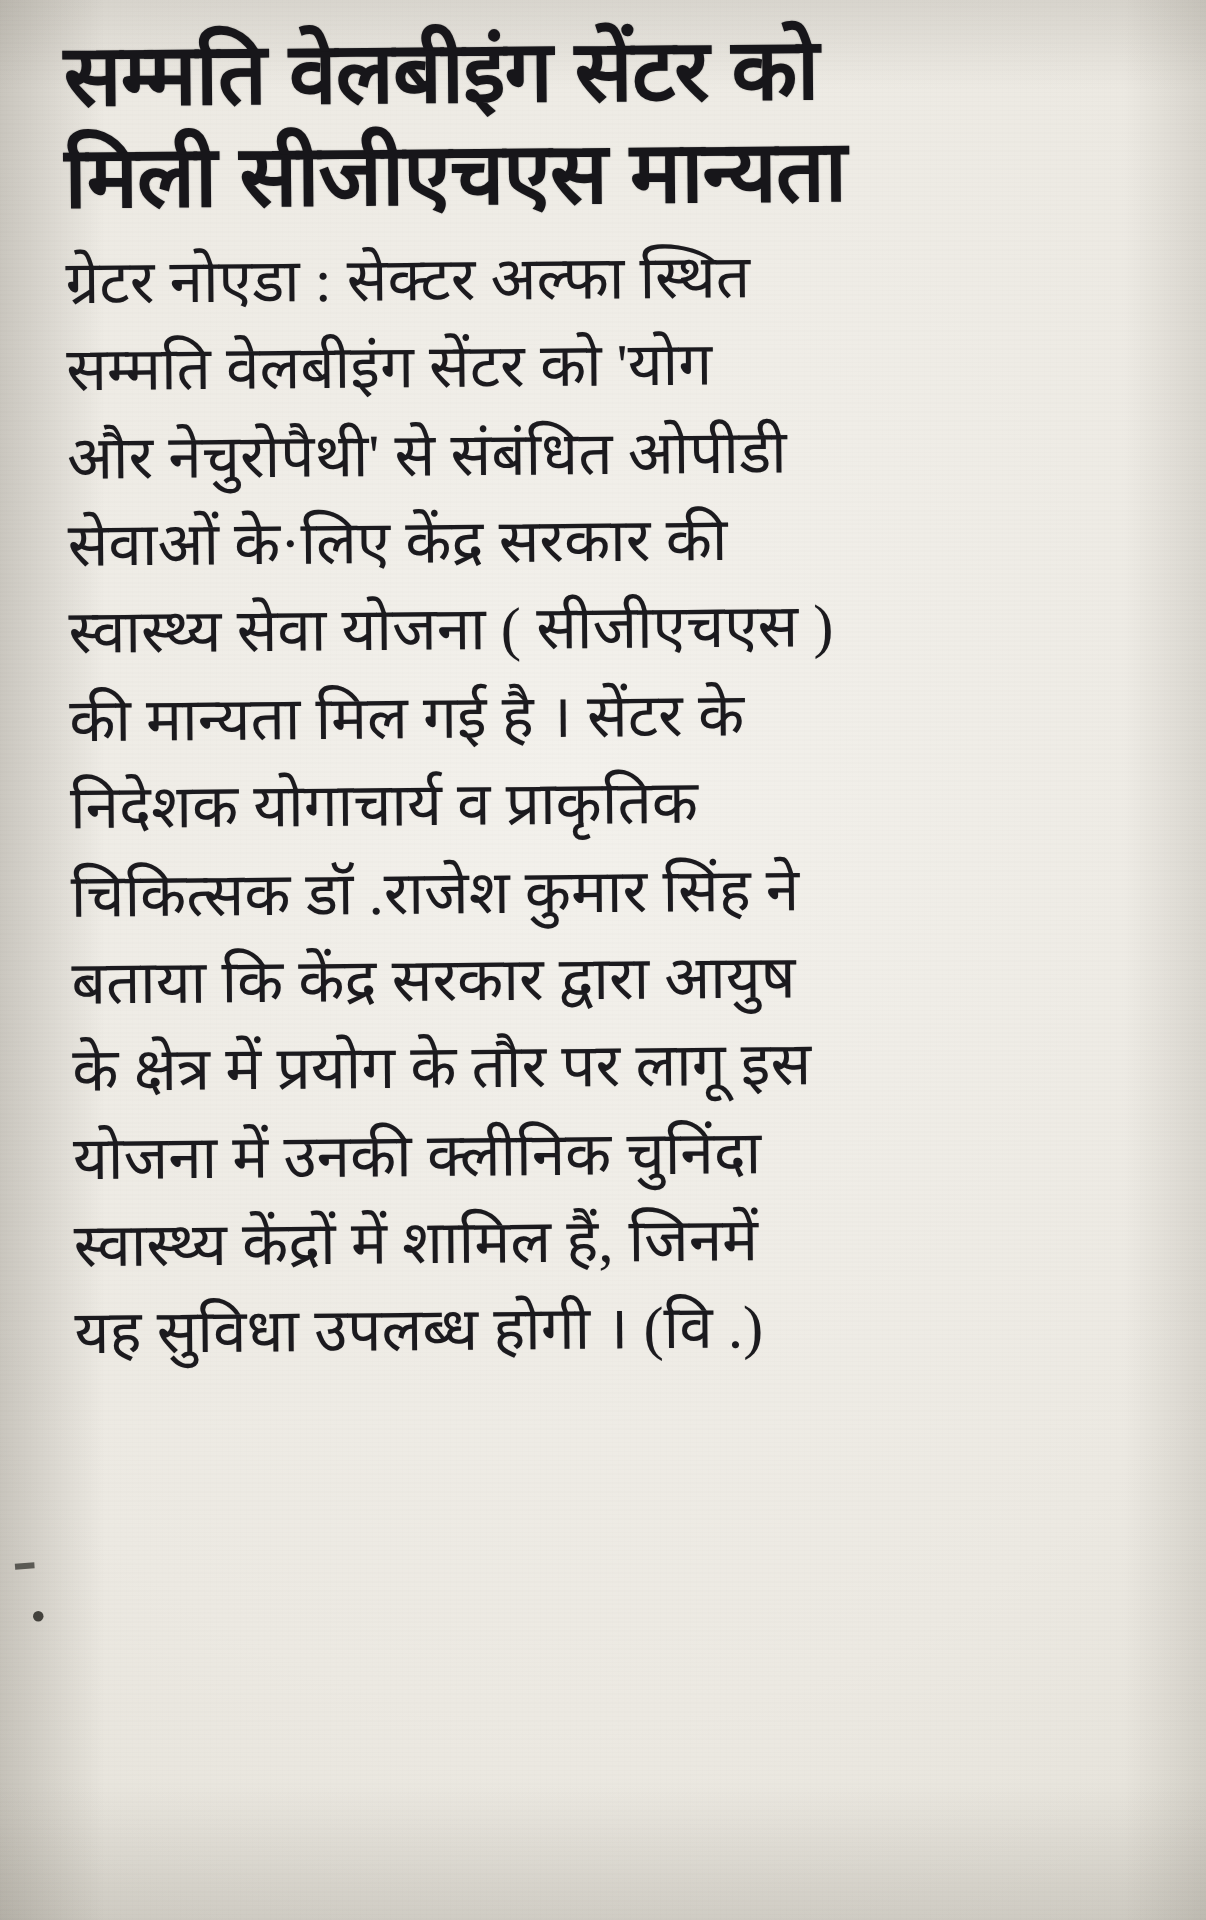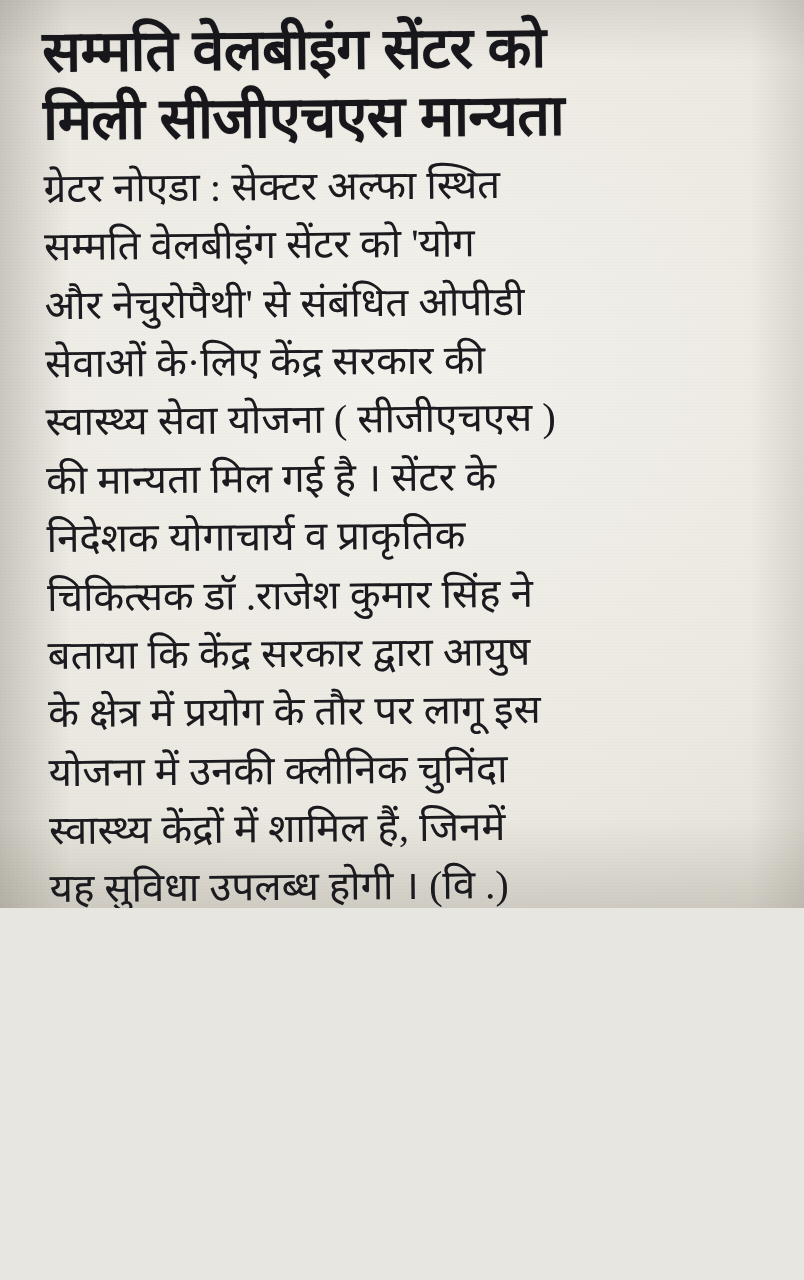--- a/index.html
+++ b/index.html
@@ -11,21 +11,21 @@
     height: 1280px;
     background: #e8e6e1;
     font-family: "Liberation Serif", "DejaVu Serif", serif;
     overflow: hidden;
   }
 
   
   .clipping {
     position: relative;
     width: 804px;
-    height: 908px;
+    height: 1280px;
     background:
       radial-gradient(ellipse 120% 90% at 48% 40%, #f3f1ec 0%, #ece9e2 55%, #e2dfd6 85%, #d8d4c9 100%);
     box-sizing: border-box;
     overflow: hidden;
   }
   .grain {
     position: absolute;
     inset: 0;
     pointer-events: none;
     opacity: .35;

